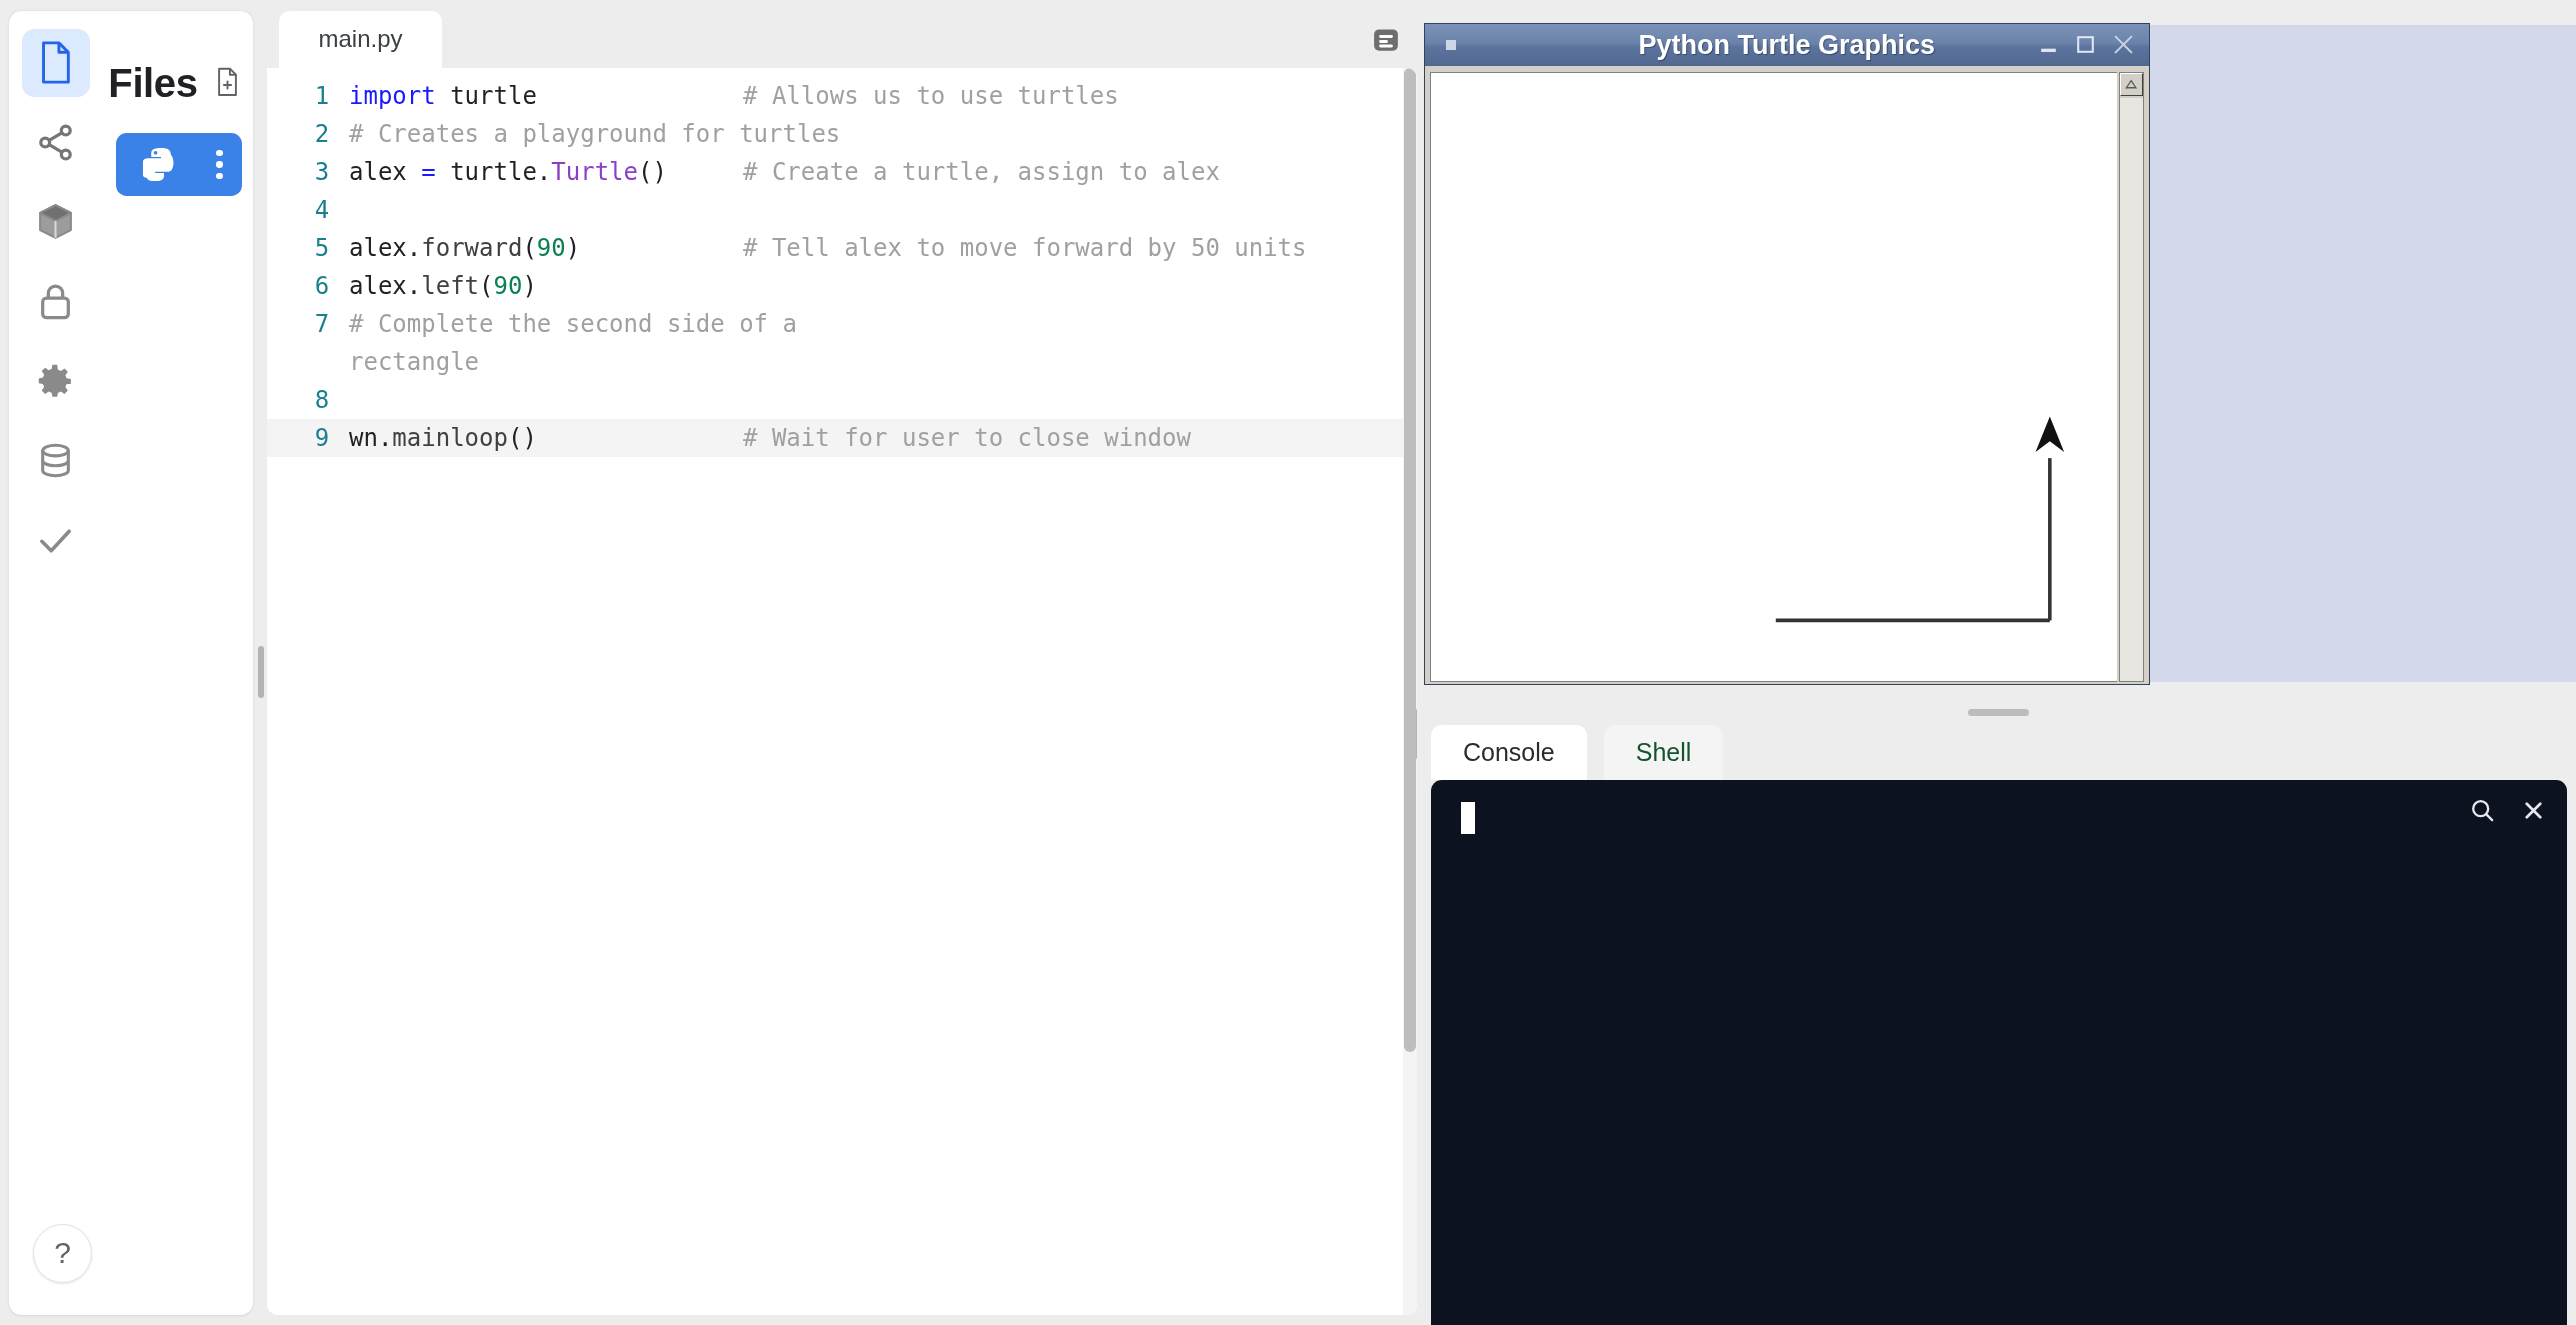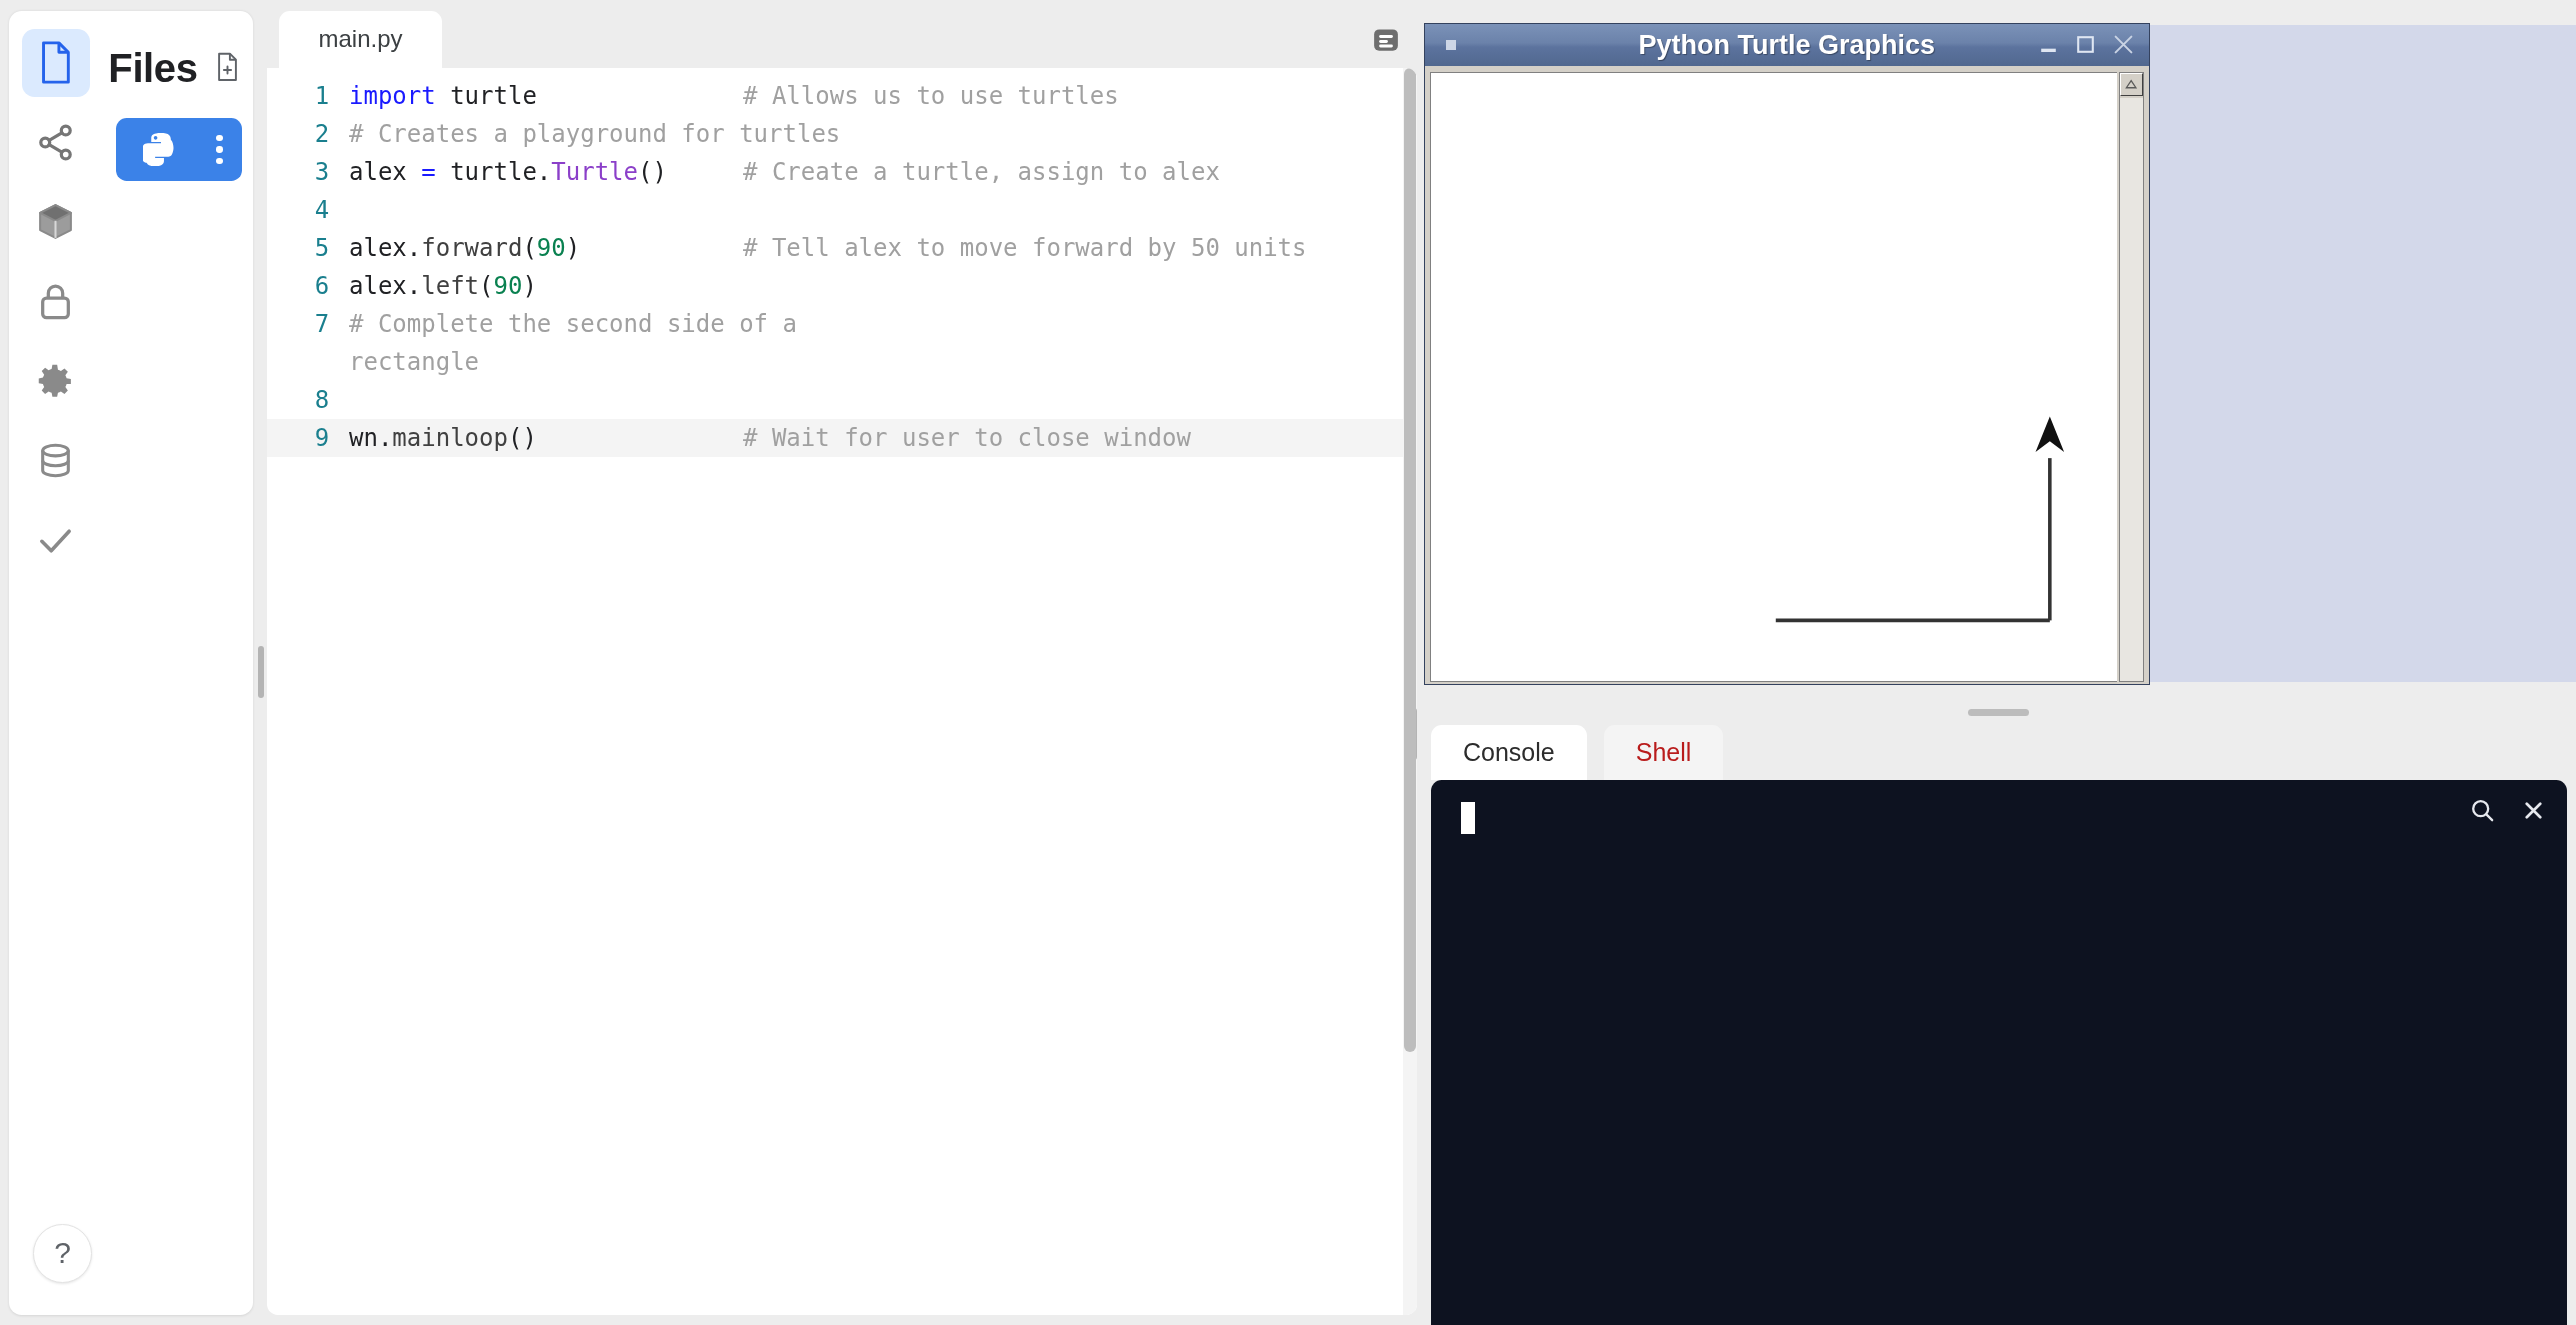--- a/index.html
+++ b/index.html
@@ -41,21 +41,21 @@
     width: 59px; height: 59px; border-radius: 50%;
     background: #fff;
     border: 0.9px solid #e3e3e3;
     box-shadow: 0 0.9px 2.7px rgba(0,0,0,0.10);
     display: flex; align-items: center; justify-content: center;
     color: #5f6368; font-size: 30px; font-weight: 400;
     cursor: pointer;
   }
 
   .files-panel {
-    flex: 1; padding-top: 30px; position: relative;
+    flex: 1; padding-top: 45px; position: relative;
   }
   .files-header {
     display: flex; align-items: center;
     padding-left: 5.4px; padding-right: 12.5px;
     height: 55px;
   }
   .files-title {
     font-size: 40px; font-weight: 700; color: #202124;
     letter-spacing: -0.4px; line-height: 1;
   }
@@ -241,21 +241,21 @@
   .panel-grip {
     position: absolute; left: 546px; top: 12.5px;
     width: 61px; height: 7.2px;
     background: #bcbcbc; border-radius: 3.6px;
     cursor: ns-resize;
   }
   .ctabs { position: absolute; left: 9px; top: 29px; display: flex; gap: 17px; }
   .ctab {
     height: 55px; padding: 0 32px;
     display: flex; align-items: center; justify-content: center;
-    font-size: 25px; color: #b91c1c;
+    font-size: 25px; color: #14532d;
     background: #f4f4f4;
     border-radius: 10.7px 10.7px 0 0;
     cursor: pointer;
   }
   .ctab.active { background: #ffffff; color: #2c2c2c; }
   .console-body {
     position: absolute; left: 9px; top: 84px;
     width: 1136px; height: 562px;
     background: #0d1220;
     border-radius: 10.7px 10.7px 0 0;

